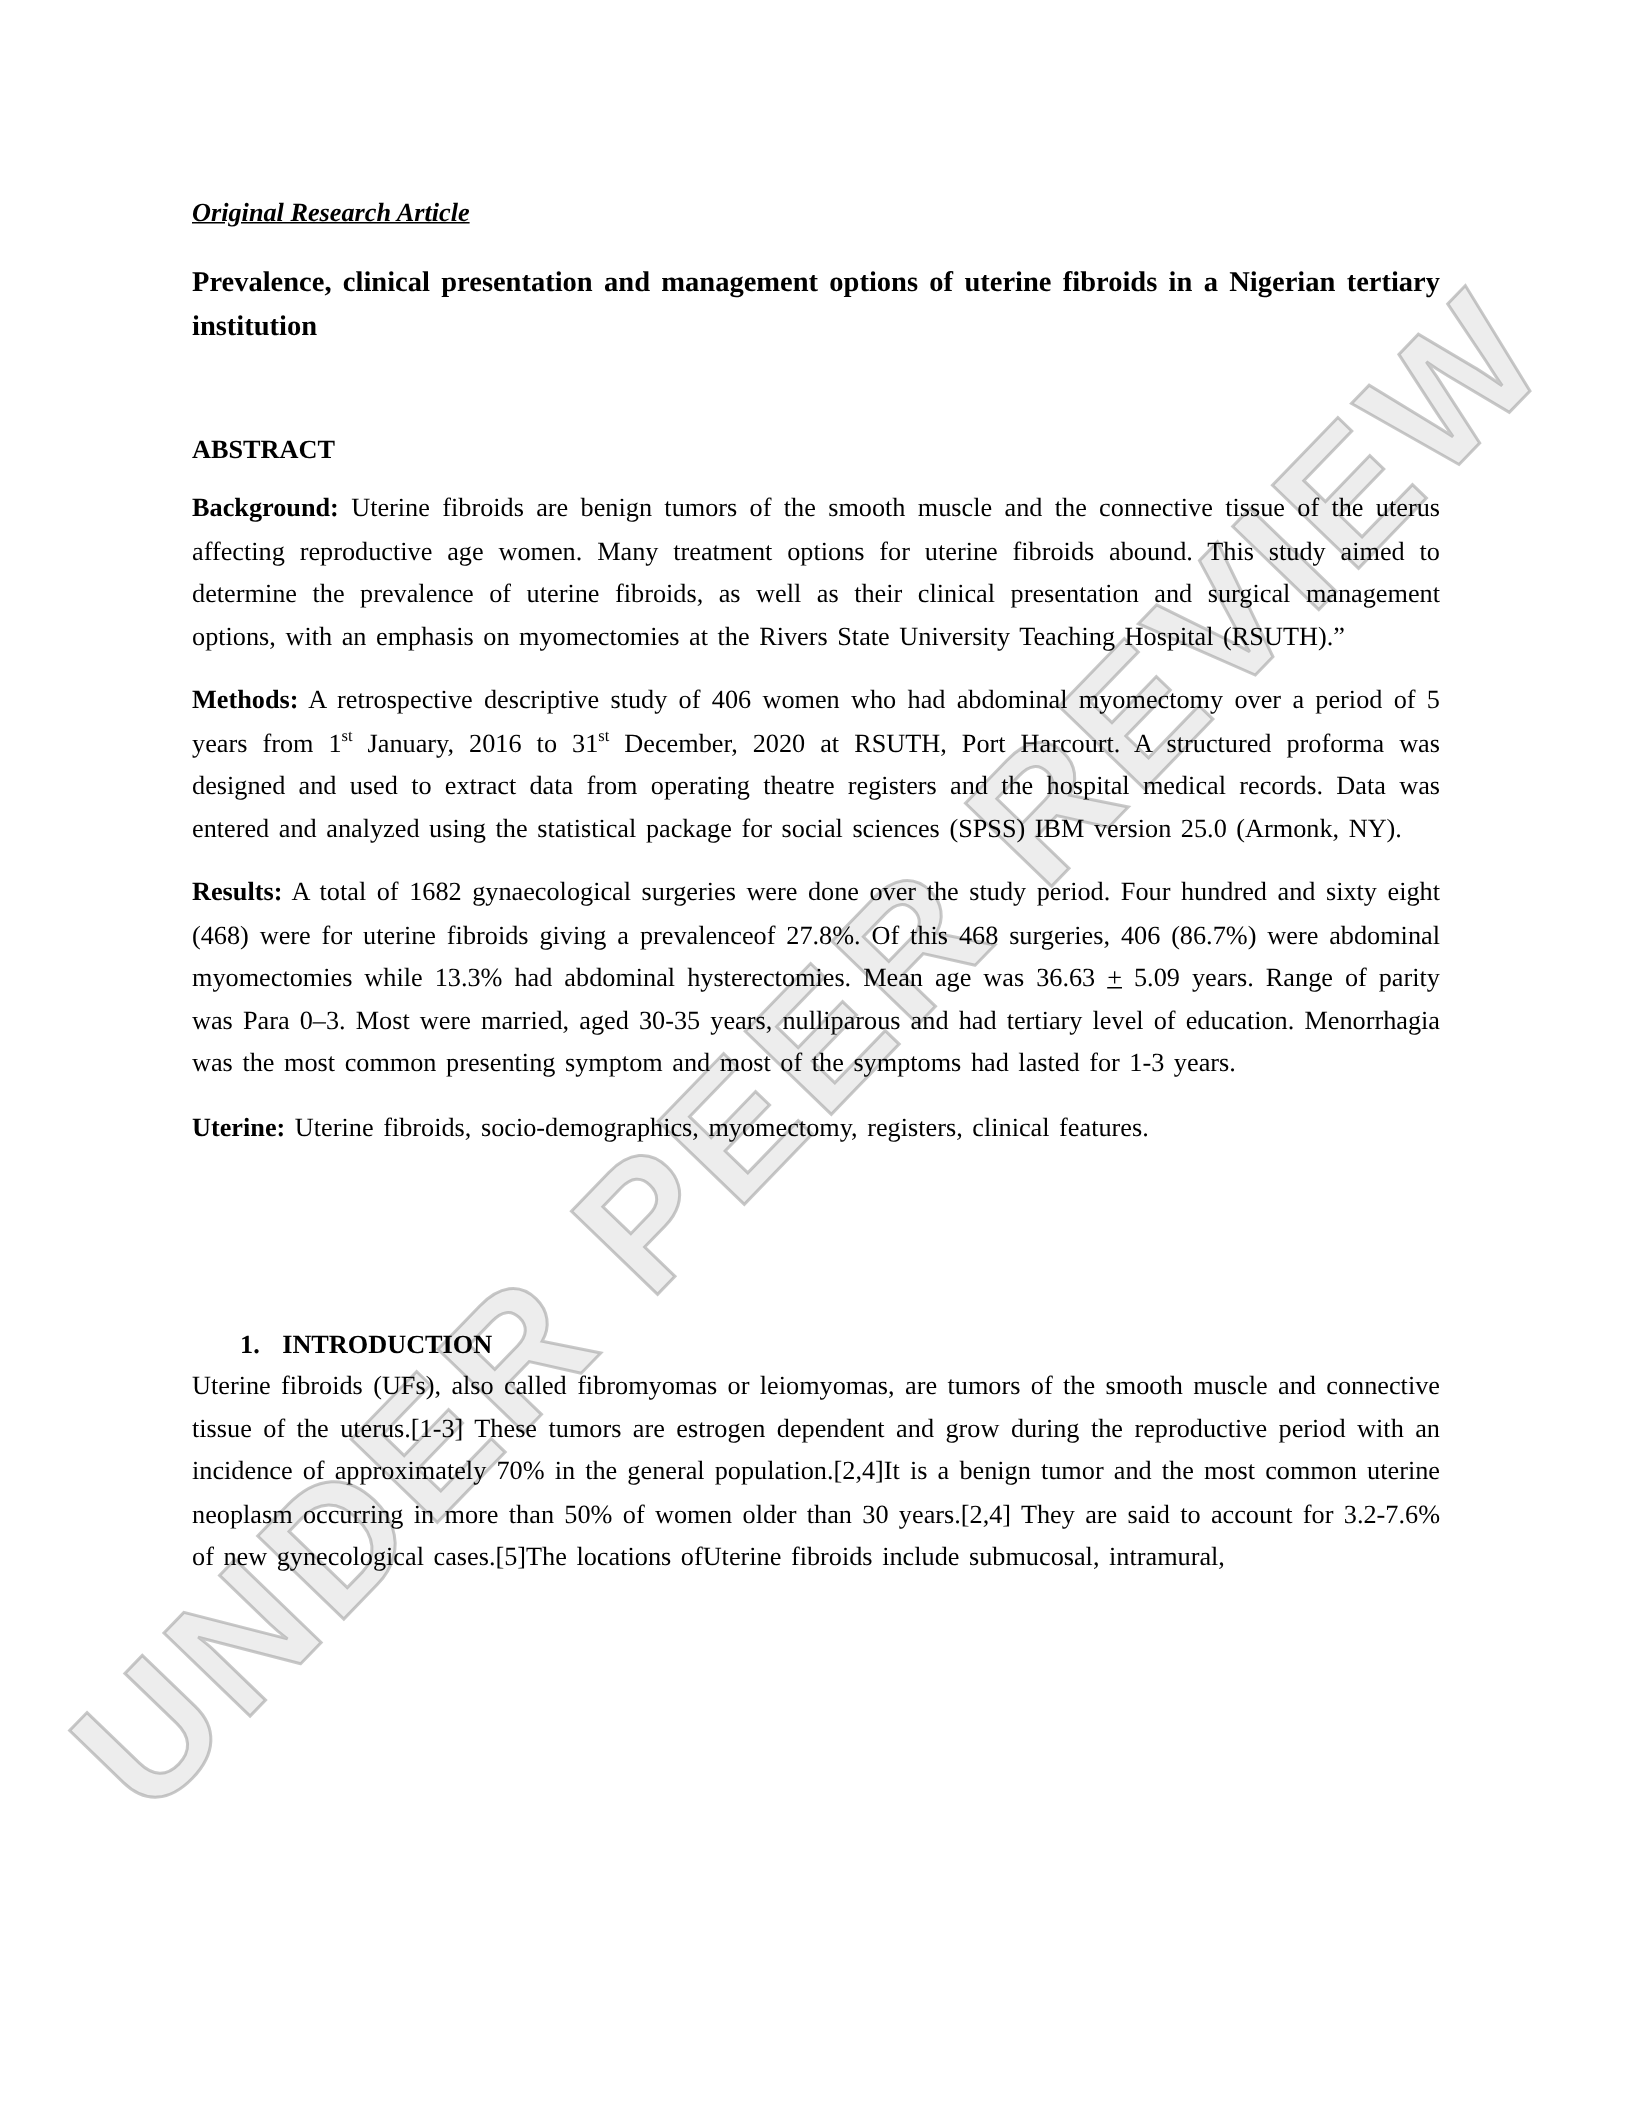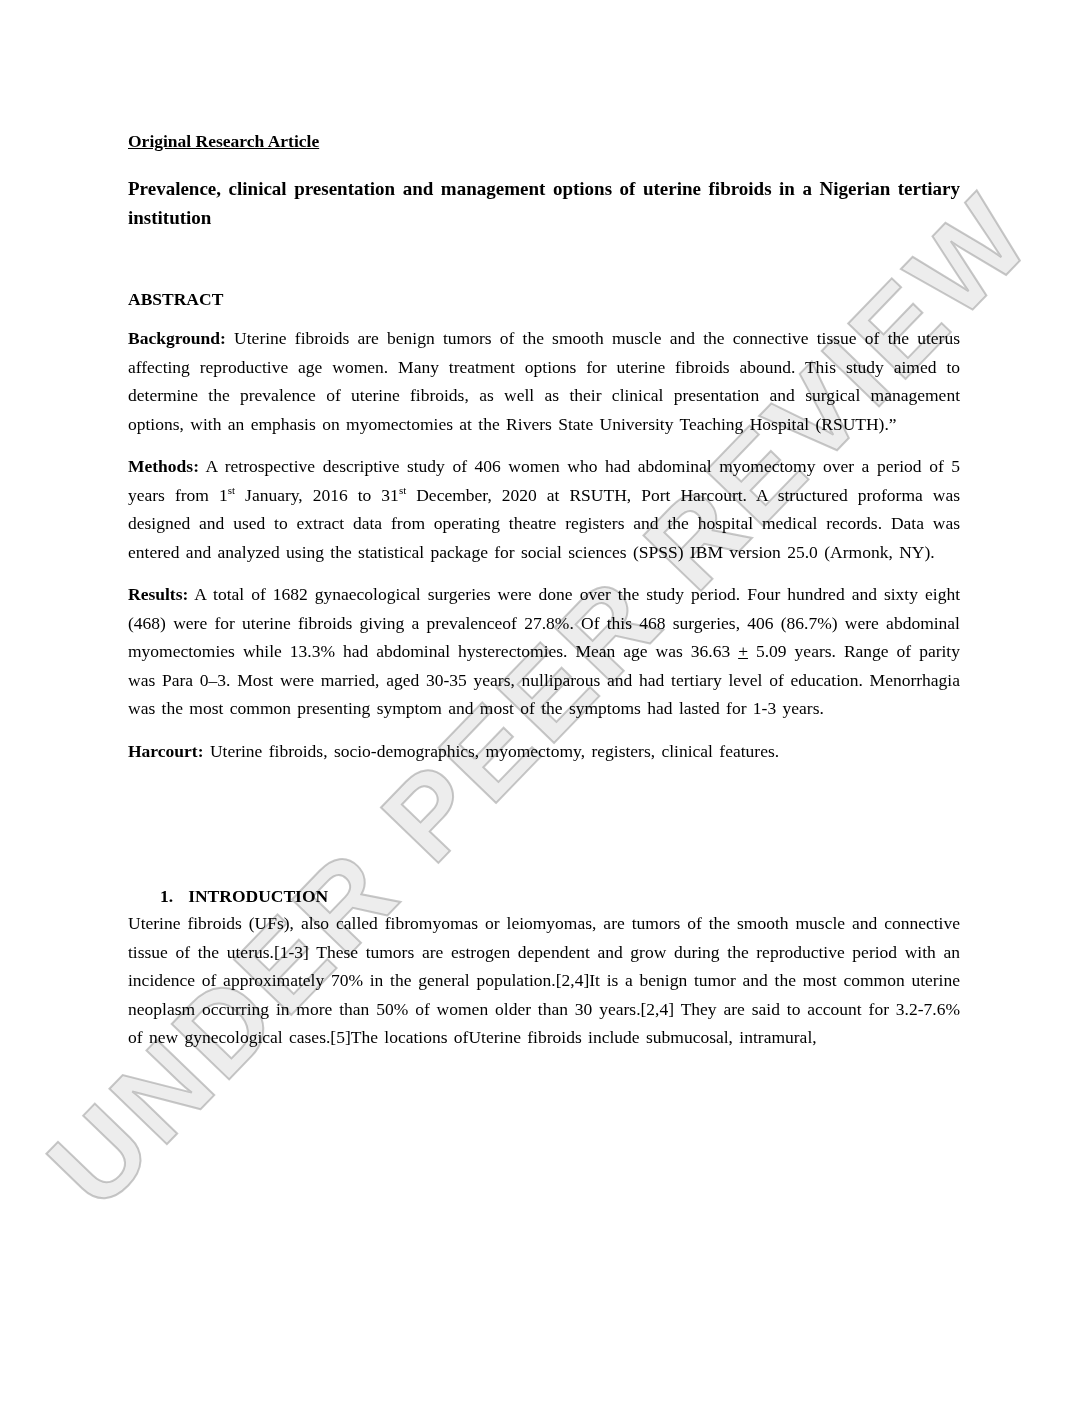--- a/index.html
+++ b/index.html
@@ -35,20 +35,21 @@
   }
   .content {
     position: relative;
     z-index: 1;
     padding: 130px 128px 0 128px;
   }
   .article-type {
     display: inline-block;
     font-size: 17.5px;
     font-weight: bold;
+    font-style: italic;
     text-decoration: underline;
     line-height: 22px;
   }
   .title {
     font-size: 19px;
     font-weight: bold;
     line-height: 29px;
     margin-top: 22px;
     text-align: justify;
   }
@@ -106,21 +107,21 @@
     <p class="para">
       <b>Methods:</b><span> A retrospective descriptive study of 406 women who had abdominal myomectomy over a period of 5 years from 1</span><span class="sup">st</span><span> January, 2016 to 31</span><span class="sup">st</span><span> December, 2020 at RSUTH, Port Harcourt. A structured proforma was designed and used to extract data from operating theatre registers and the hospital medical records. Data was entered and analyzed using the statistical package for social sciences (SPSS) IBM version 25.0 (Armonk, NY).</span>
     </p>
 
     <p class="para">
       <b>Results:</b><span> A total of 1682 gynaecological surgeries were done over the study period. Four hundred and sixty eight (468) were for uterine fibroids giving a prevalenceof 27.8%. Of this 468 surgeries, 406 (86.7%) were abdominal myomectomies while 13.3% had abdominal hysterectomies. Mean age was 36.63 </span><span class="underlined">+</span><span> 5.09 years. Range of parity was Para 0–3. Most were married, aged 30-35 years, nulliparous and had tertiary level of education. Menorrhagia was the most common presenting symptom and most of the symptoms had lasted for 1-3 years.</span>
     </p>
 
 
     <p class="para">
-      <b>Harcourt:</b><span> Uterine fibroids, socio-demographics, myomectomy, registers, clinical features.</span>
+      <b>Uterine:</b><span> Uterine fibroids, socio-demographics, myomectomy, registers, clinical features.</span>
     </p>
 
     <h2 class="intro-heading">
       <span class="num">1.</span><span>INTRODUCTION</span>
     </h2>
 
     <p class="para intro-para">Uterine fibroids (UFs), also called fibromyomas or leiomyomas, are tumors of the smooth muscle and connective tissue of the uterus.[1-3] These tumors are estrogen dependent and grow during the reproductive period with an incidence of approximately 70% in the general population.[2,4]It is a benign tumor and the most common uterine neoplasm occurring in more than 50% of women older than 30 years.[2,4] They are said to account for 3.2-7.6% of new gynecological cases.[5]The locations ofUterine fibroids include submucosal, intramural,</p>
 
   </div>
 </div>

